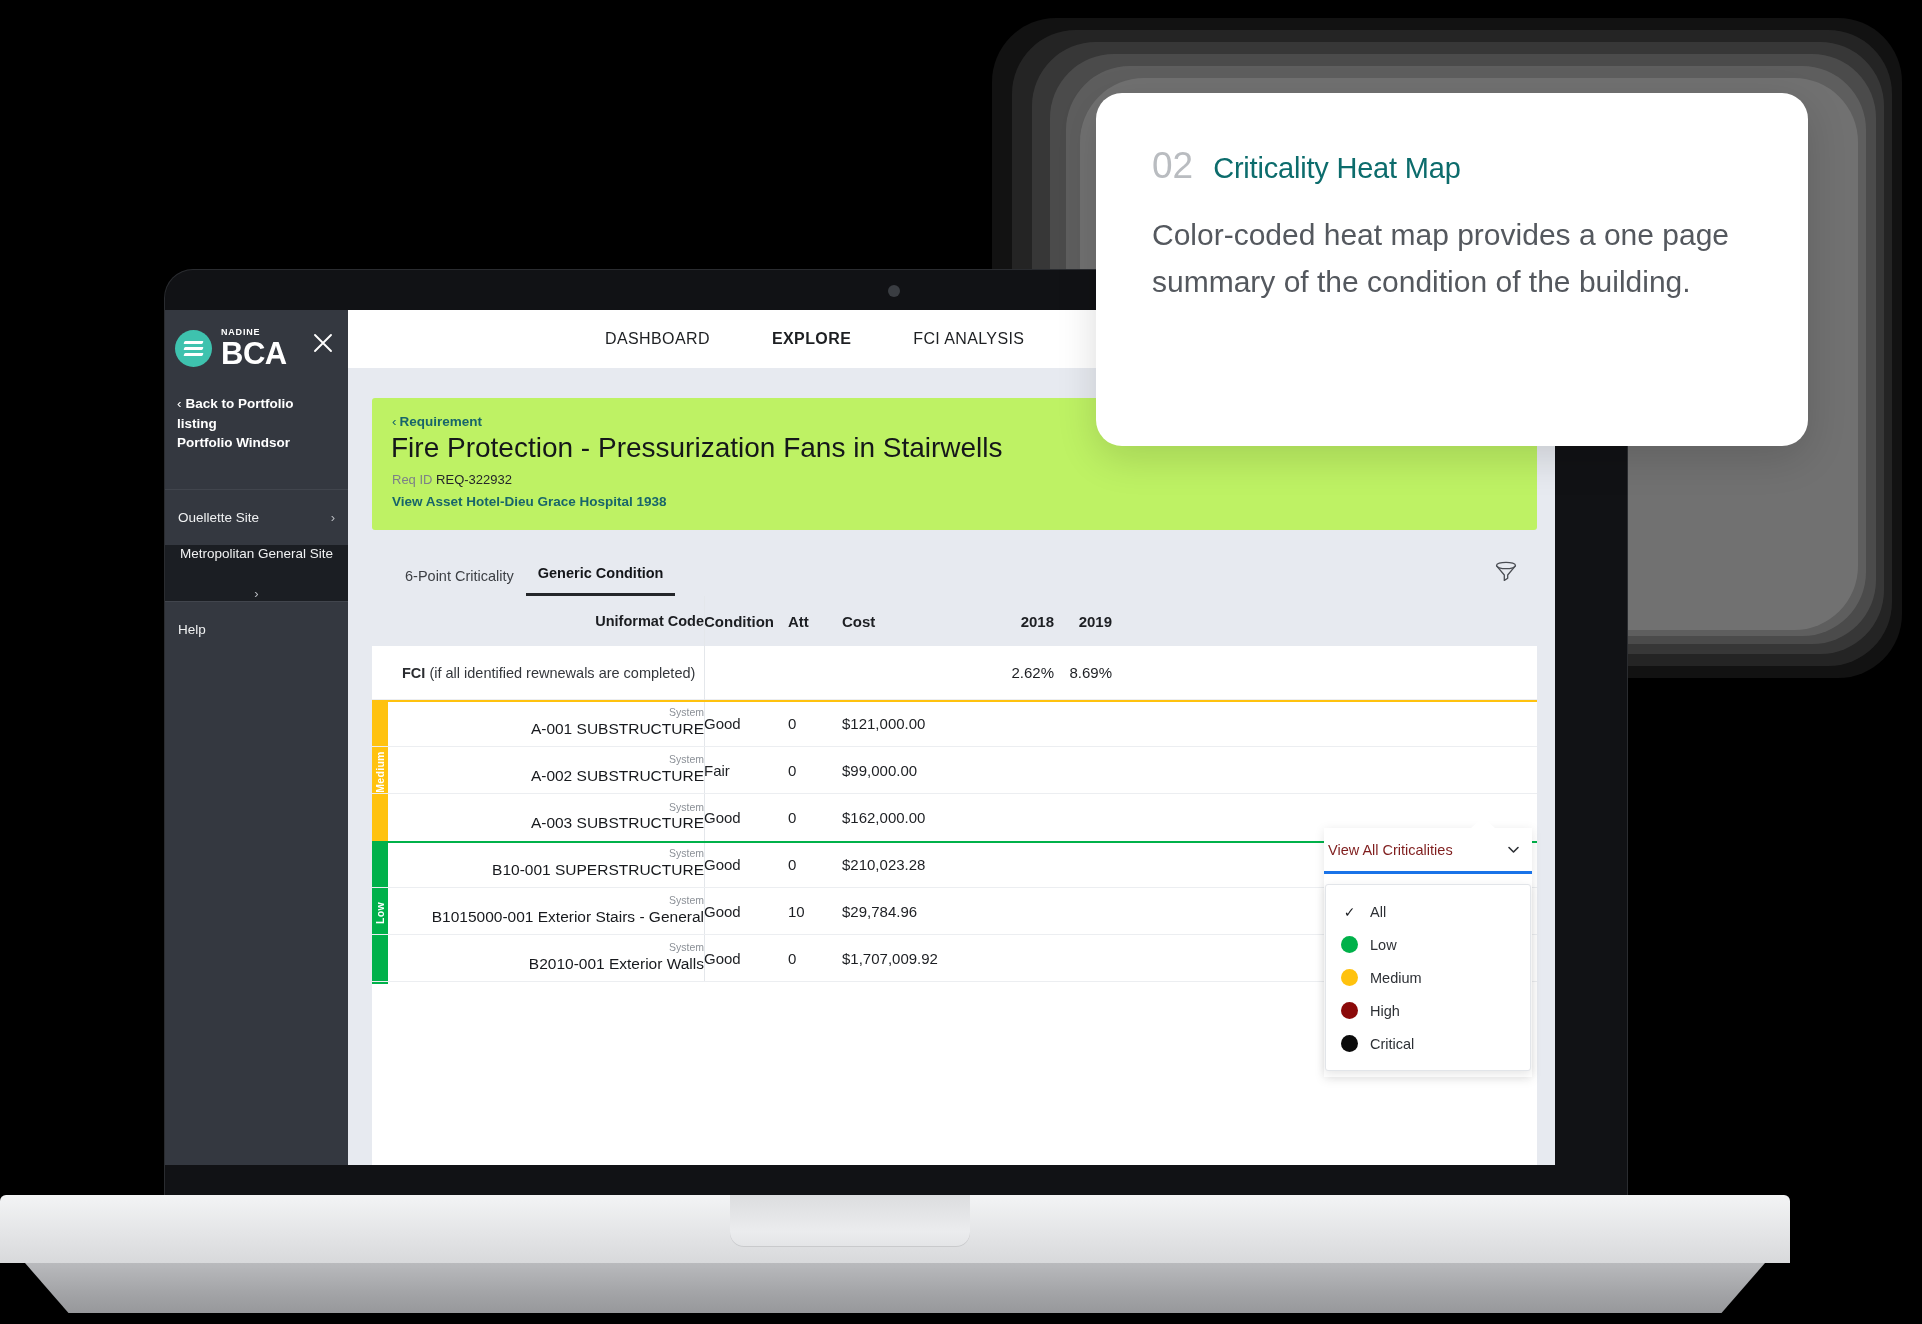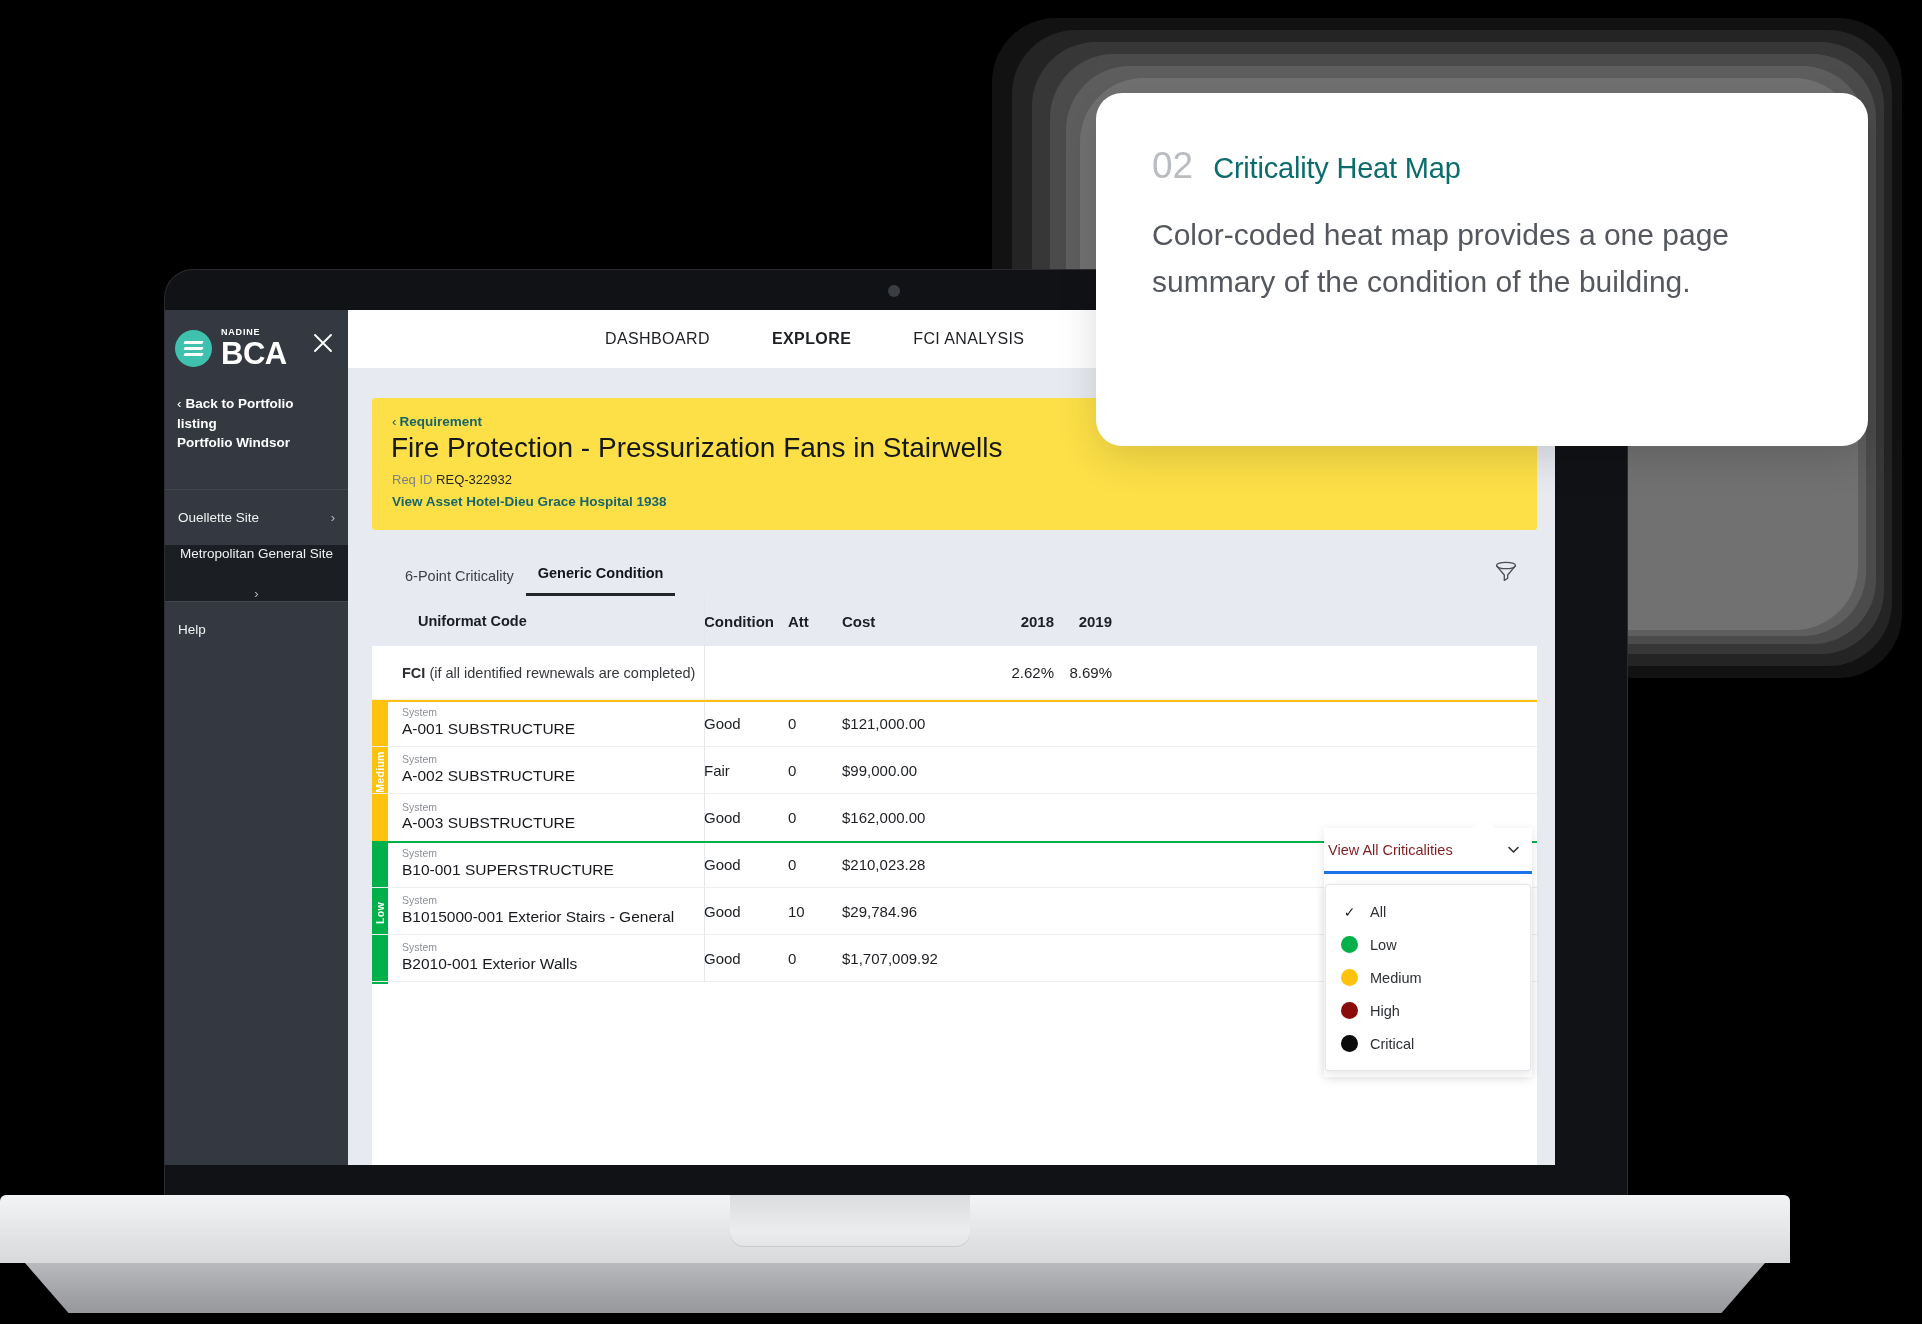--- a/index.html
+++ b/index.html
@@ -114,21 +114,21 @@
   .sb-item .arrow { color:#b9bcc1; font-size:13px; }
 
   
   .content {
     position:absolute; left:183px; top:58px; width:1207px; height:797px;
     background:#e7eaf0;
     overflow:hidden;
   }
   .req-card {
     position:absolute; left:24px; top:30px; width:1165px; height:132px;
-    background:#fde047; border-radius:3px;
+    background:#bef264; border-radius:3px;
   }
   .bc { position:absolute; left:20px; top:16px; color:#18656a; font-size:13.5px; font-weight:bold; }
   .bc .chev { font-weight:normal; margin-right:3px; }
   .req-title {
     position:absolute; left:19px; top:34px; font-size:28px; color:#15171a; white-space:nowrap;
   }
   .req-id { position:absolute; left:20px; top:74px; font-size:13px; color:#7c8088; }
   .req-id b { color:#24262a; font-weight:normal; }
   .req-asset { position:absolute; left:20px; top:96px; font-size:13.5px; color:#18656a; font-weight:bold; }
 
@@ -165,21 +165,21 @@
   }
 
   
   .tbl { position:relative; background:#fff; }
   .thead {
     display:flex; height:50px; align-items:center;
     background:#e7eaf0; font-size:14.5px; font-weight:bold; color:#1b1d21;
   }
   .row { display:flex; align-items:stretch; border-bottom:1px solid #eceef1; position:relative; }
   .c-crit { width:16px; flex:0 0 16px; position:relative; }
-  .c-name { flex:0 0 316px; padding-left:14px; display:flex; flex-direction:column; justify-content:center; }
+  .c-name { flex:0 0 316px; padding-left:14px; display:flex; flex-direction:column; justify-content:center;text-align:right; }
   .c-cond { flex:0 0 84px; display:flex; align-items:center; font-size:15px; color:#1d1f23; }
   .c-att  { flex:0 0 54px; display:flex; align-items:center; font-size:15px; color:#1d1f23; }
   .c-cost { flex:0 0 150px; display:flex; align-items:center; font-size:15px; color:#1d1f23; }
   .c-y1   { flex:0 0 62px; display:flex; align-items:center; justify-content:flex-end; font-size:15px; color:#1d1f23; }
   .c-y2   { flex:0 0 62px; display:flex; align-items:center; justify-content:flex-end; font-size:15px; color:#1d1f23; padding-right:4px;}
   .c-rest { flex:1 1 auto; }
   .thead .c-name { padding-left:30px; justify-content:center; }
   .thead .c-crit { width:16px; }
   .thead .c-y1, .thead .c-y2 { font-weight:bold; }
   .sep-v { position:absolute; left:332px; top:0; bottom:0; width:1px; background:#e4e7eb; }
@@ -222,21 +222,21 @@
     margin:10px 1px 6px 1px; background:#ffffff;
     border:1px solid #e2e5e9; border-radius:3px; padding:10px 0 10px 0;
     box-shadow:0 3px 10px rgba(0,0,0,0.10);
   }
   .fp-item { height:33px; display:flex; align-items:center; padding-left:15px; font-size:14.5px; color:#2d3035; }
   .dot { width:17px; height:17px; border-radius:50%; margin-right:12px; flex:0 0 17px; }
   .check { width:17px; height:17px; margin-right:12px; flex:0 0 17px; display:flex; align-items:center; justify-content:center; color:#1d1f23; font-size:14px; }
 
   
   .callout {
-    position:absolute; left:1096px; top:93px; width:772px; height:353px;
+    position:absolute; left:1096px; top:93px; width:712px; height:353px;
     background:#ffffff; border-radius:26px;
     box-shadow:0 12px 40px rgba(0,0,0,0.14);
     padding:52px 62px 0 56px;
     z-index:50;
   }
   .callout-head { display:flex; align-items:baseline; gap:20px; }
   .callout-num { font-size:37px; color:#b9bcc0; font-weight:normal; }
   .callout-title { font-size:29px; color:#0c6c6c; font-weight:normal; letter-spacing:-0.2px; }
   .callout-body { margin-top:24px; font-size:30px; line-height:1.58; color:#54585e; }
 

